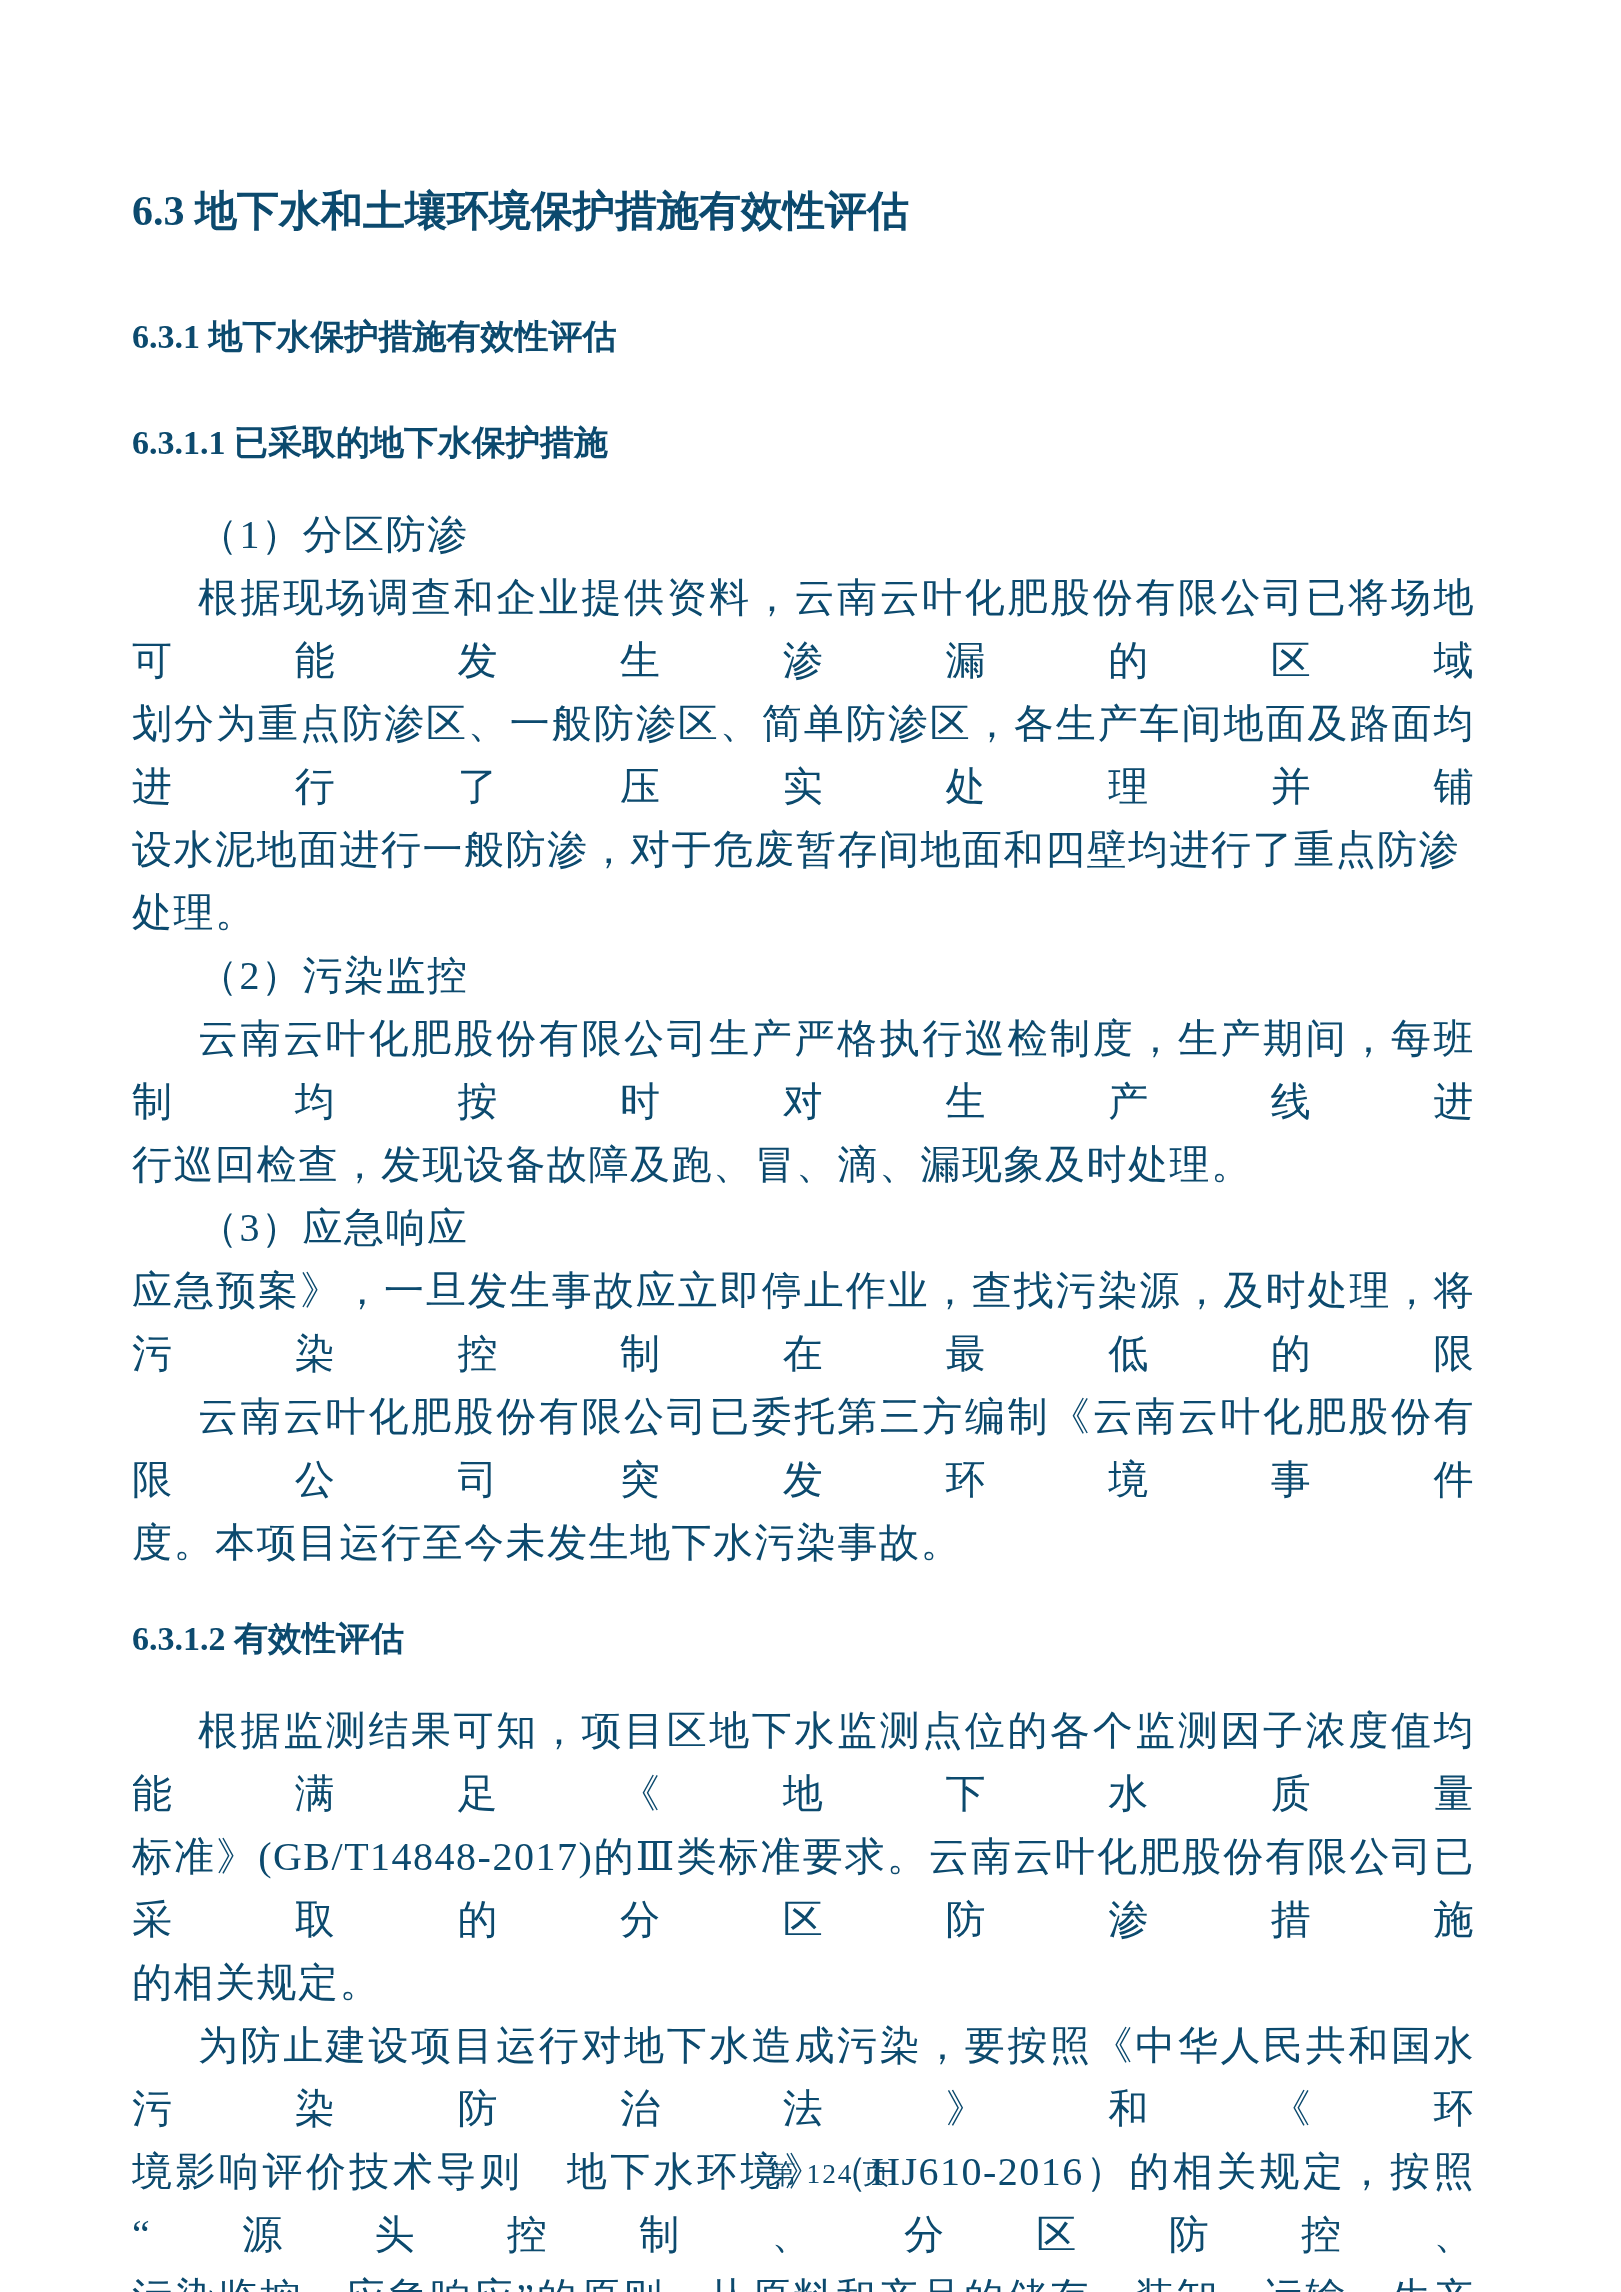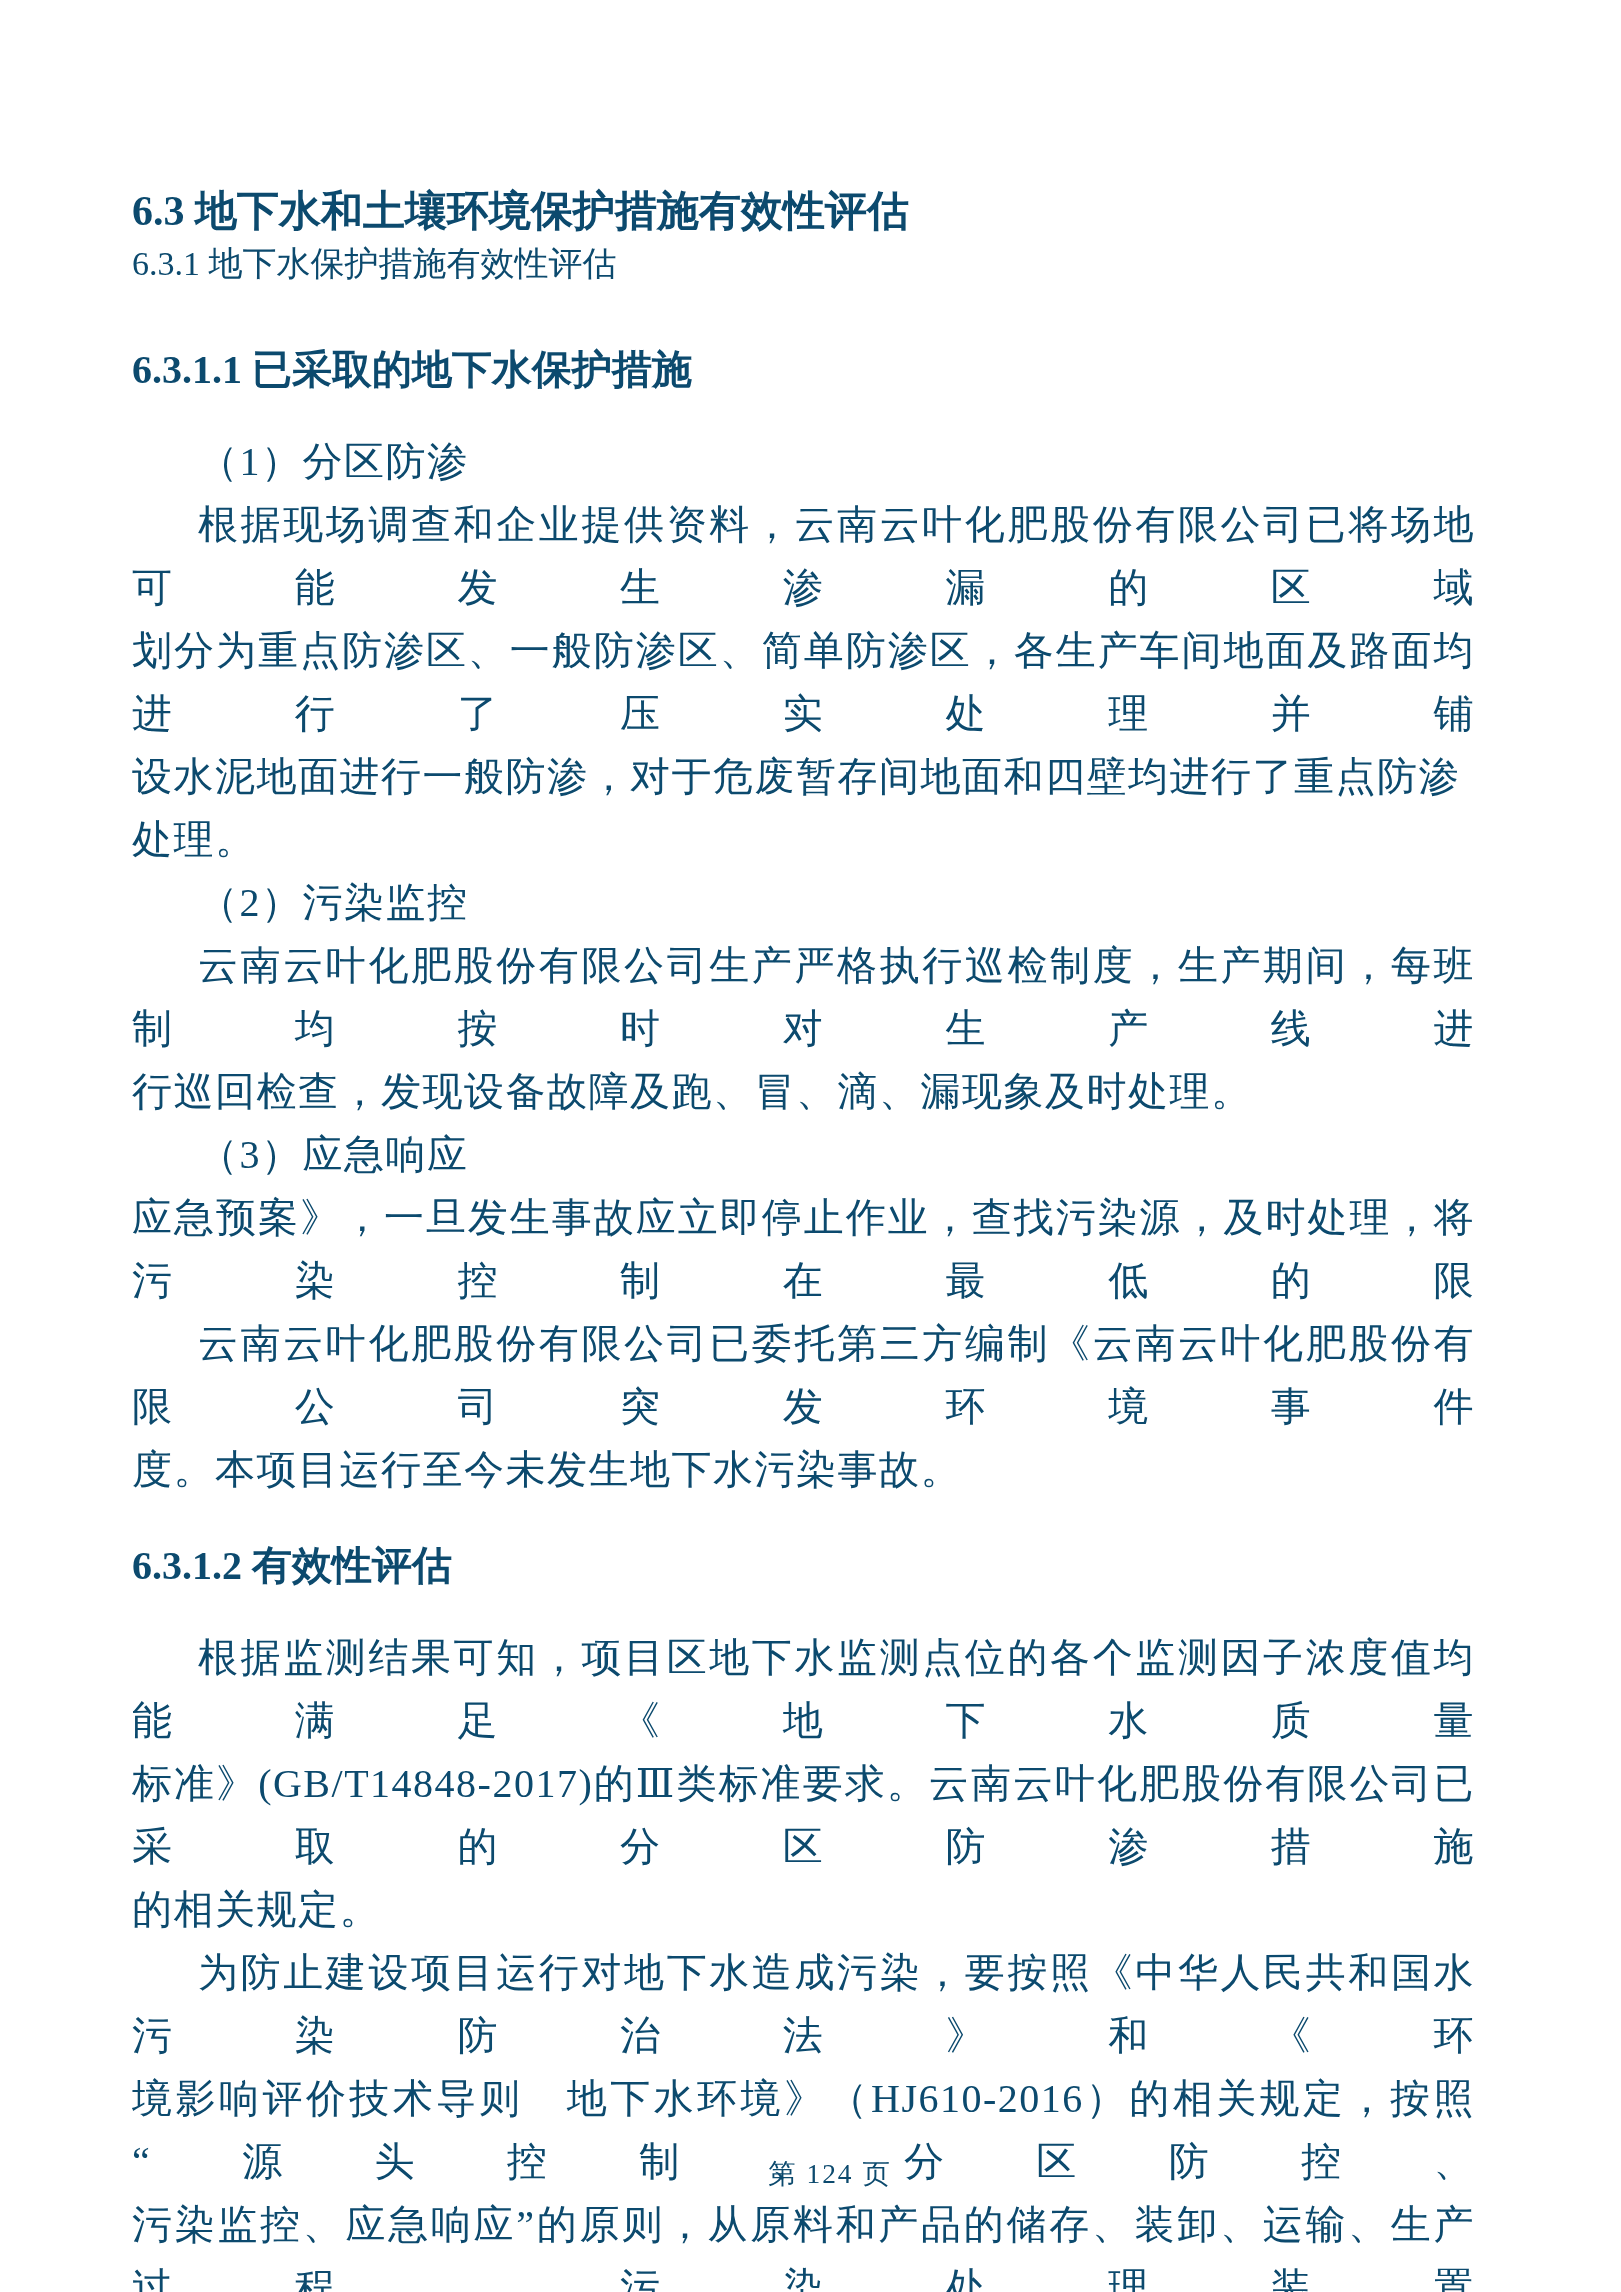--- a/index.html
+++ b/index.html
@@ -25,26 +25,27 @@
   }
   .blk { margin: 0; }
   .h1 {
     font-size: 42px;
     font-weight: bold;
     line-height: 57px;
     white-space: nowrap;
   }
   .h2 {
     font-size: 34px;
-    font-weight: normal;
+    font-weight: bold;
     line-height: 47px;
+    margin-top: 73px;
     white-space: nowrap;
   }
   .h3 {
-    font-size: 40px;
+    font-size: 34px;
     font-weight: bold;
     line-height: 43px;
     white-space: nowrap;
   }
   .h2 + .h3 { margin-top: 61px; }
   .line + .h3 { margin-top: 43px; }
   .line {
     font-size: 40px;
     line-height: 63px;
     letter-spacing: 1.5px;

